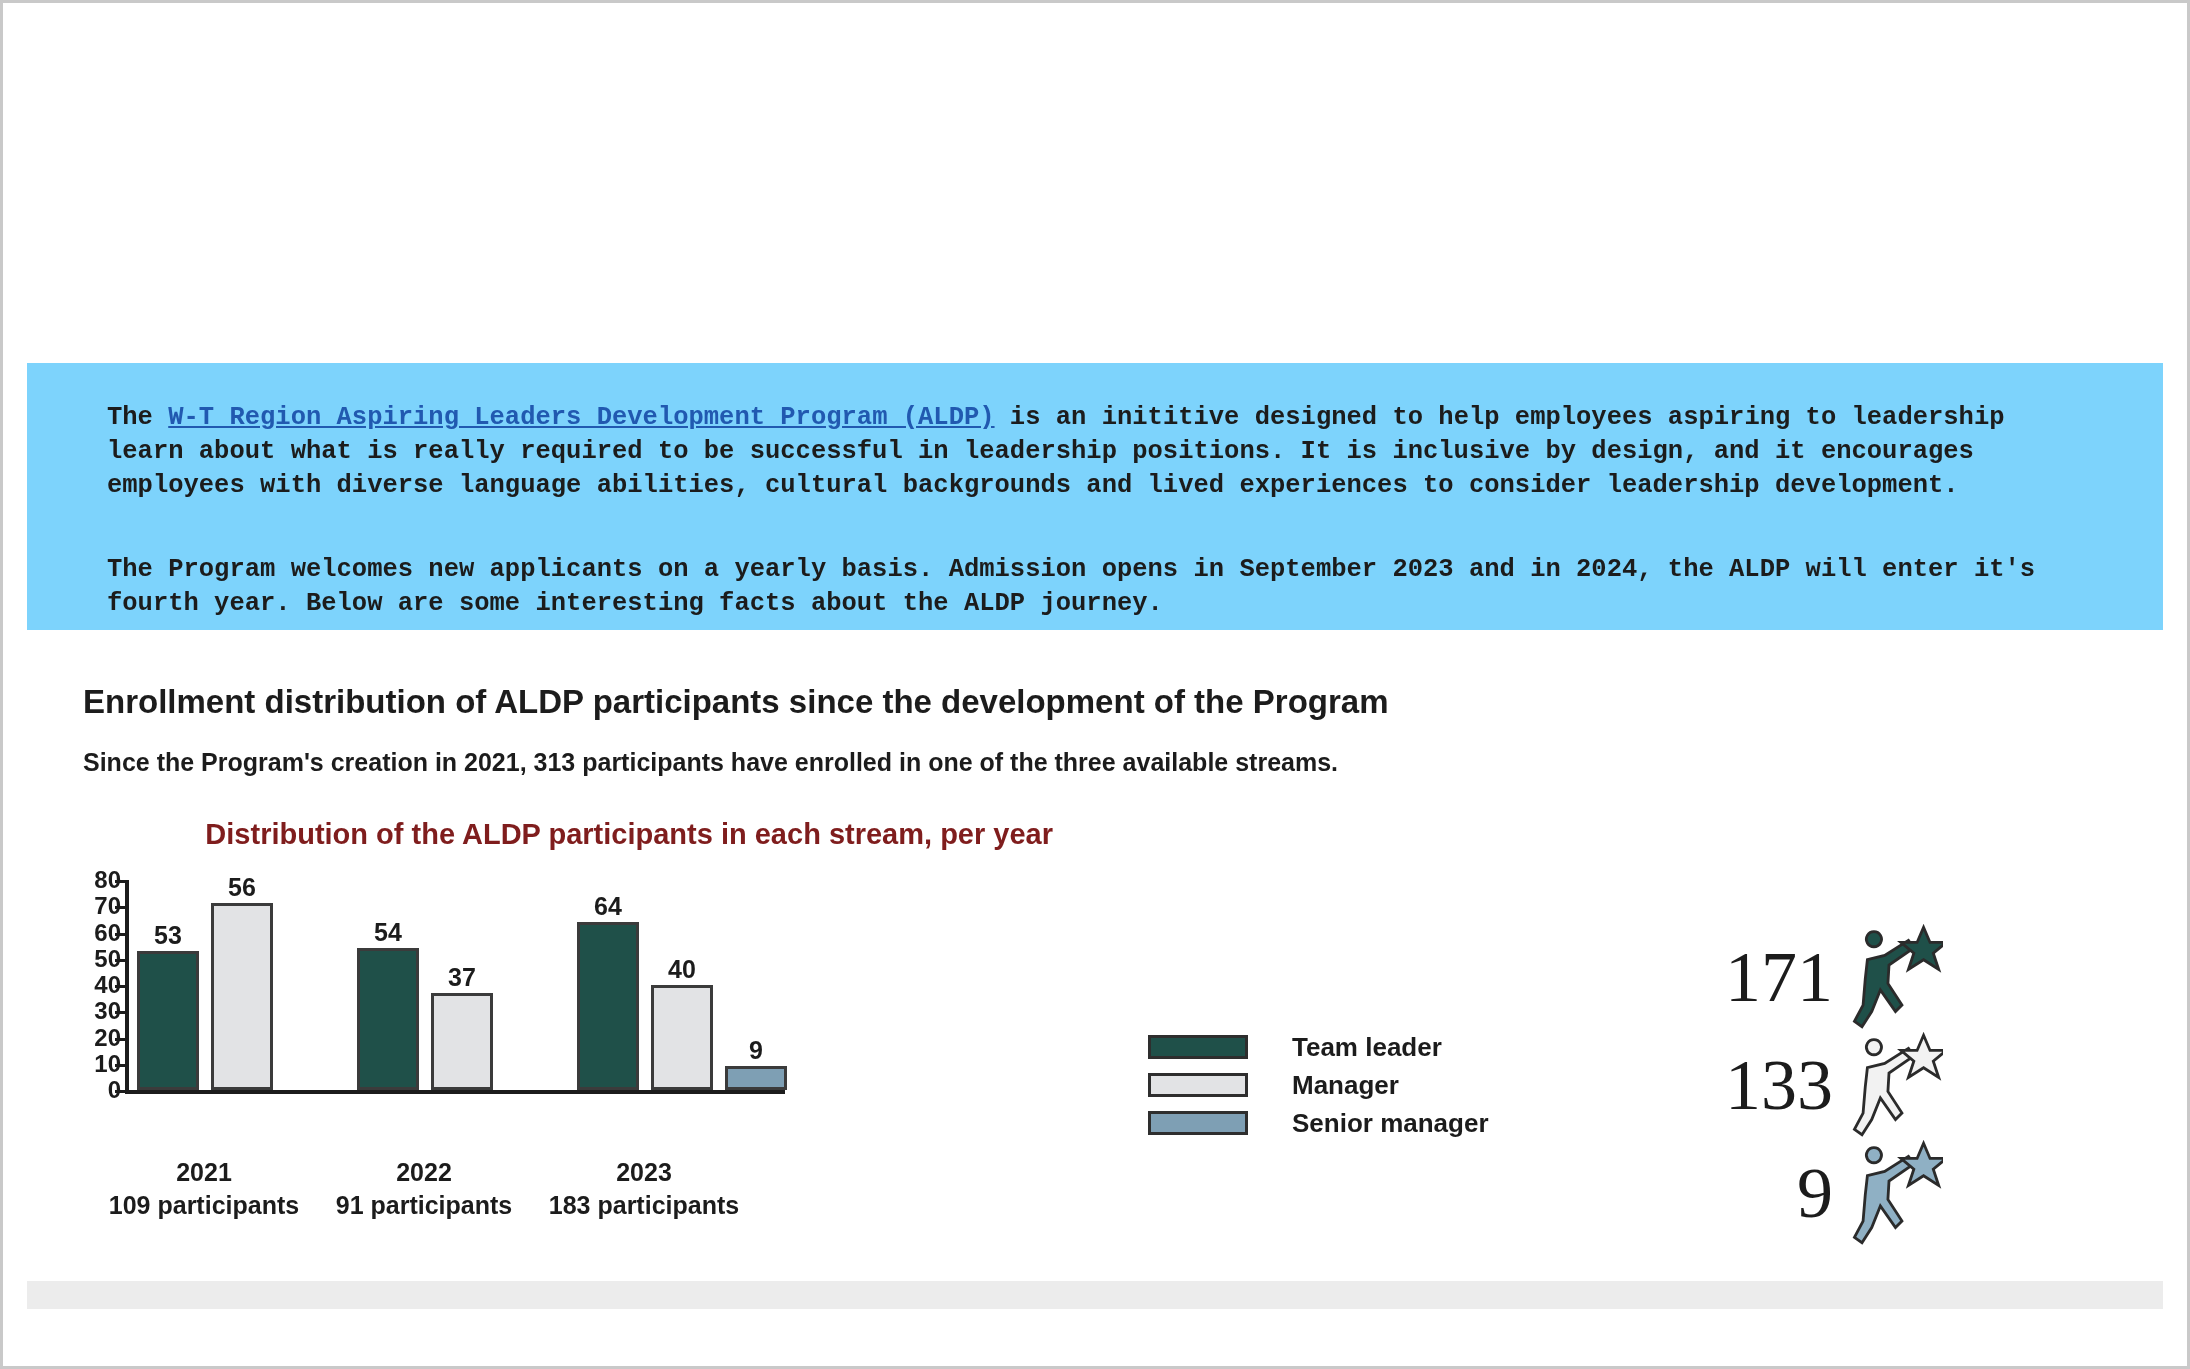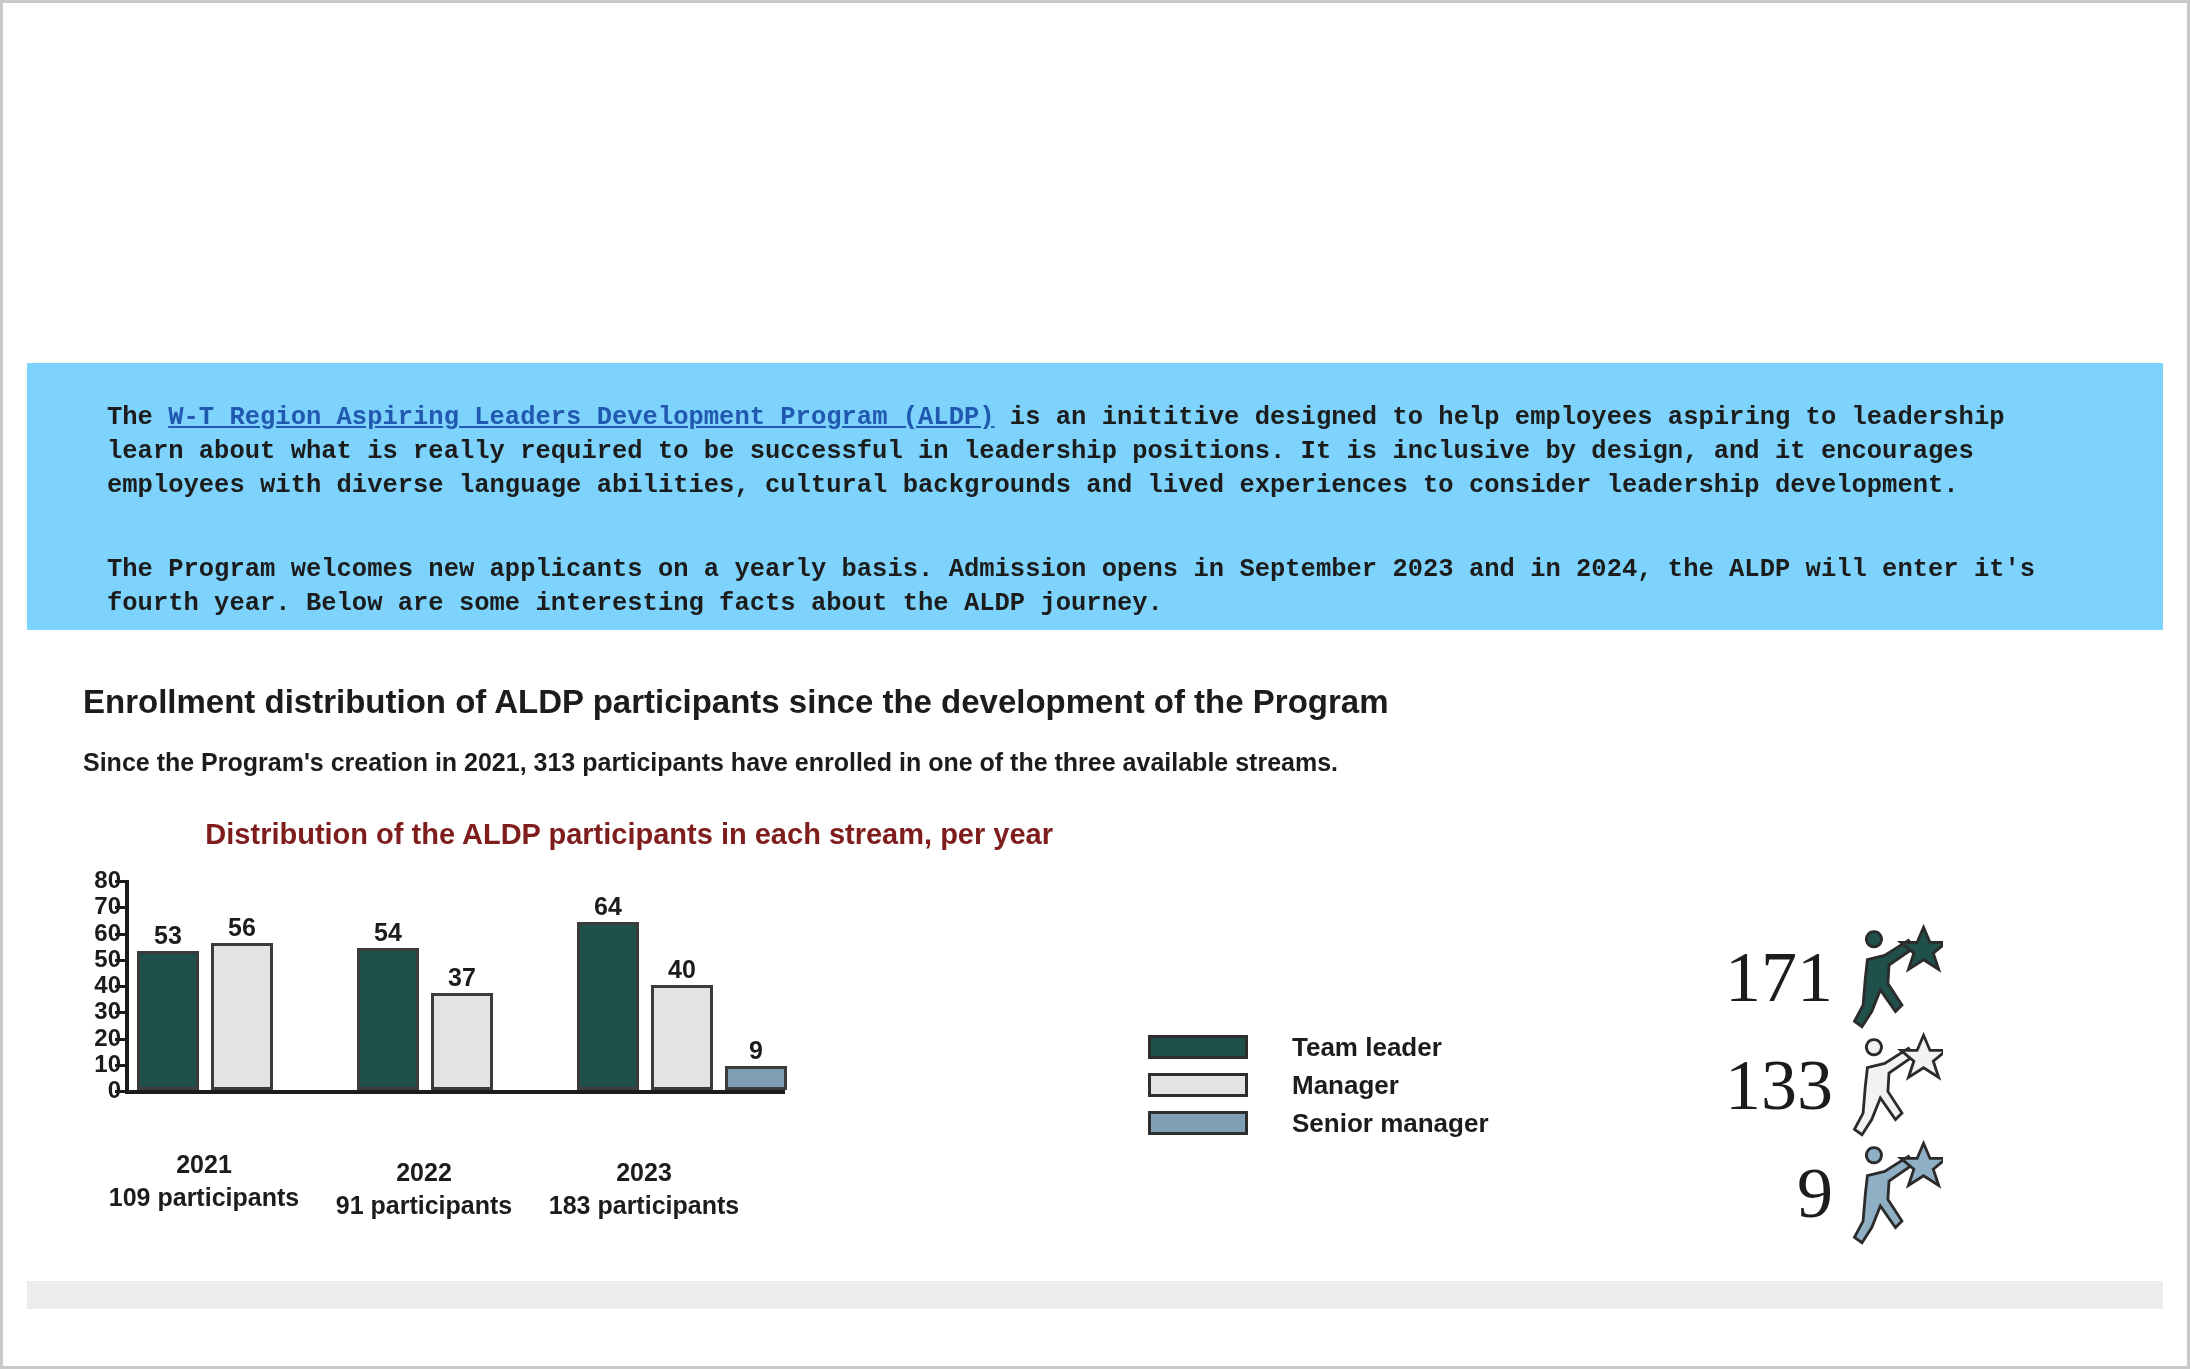--- a/index.html
+++ b/index.html
@@ -326,21 +326,21 @@
           <div class="tickmark" style="top: 183.75px;"></div>
           <div class="ytick" style="top: 198px;">0</div>
           <div class="tickmark" style="top: 210px;"></div>
         </div>
       <div class="axis-v"></div>
       <div class="axis-h"></div>
       <div class="bars" id="bars">
           <div class="bar teal" style="left: 8px; width: 62px; height: 139.125px;">
             <div class="bar-label">53</div>
           </div>
-          <div class="bar grey" style="left: 82px; width: 62px; height: 147px; padding-left: 20px;">
+          <div class="bar grey" style="left: 82px; width: 62px; height: 187px; padding-left: 20px;">
             <div class="bar-label">56</div>
           </div>
           <div class="bar teal" style="left: 228px; width: 62px; height: 141.75px;">
             <div class="bar-label">54</div>
           </div>
           <div class="bar grey" style="left: 302px; width: 62px; height: 97.125px;">
             <div class="bar-label">37</div>
           </div>
           <div class="bar teal" style="left: 448px; width: 62px; height: 168px;">
             <div class="bar-label">64</div>
@@ -348,21 +348,21 @@
           <div class="bar grey" style="left: 522px; width: 62px; height: 105px;">
             <div class="bar-label">40</div>
           </div>
           <div class="bar blue" style="left: 596px; width: 62px; height: 23.625px;">
             <div class="bar-label">9</div>
           </div>
         </div>
     </div>
 
     <div id="xlabels">
-        <div class="xgroup" style="left: 36px; top: 330px; width: 210px;">
+        <div class="xgroup" style="left: 36px; top: 338px; width: 210px;">
           <div>2021</div>
           <div>109 participants</div>
         </div>
         <div class="xgroup" style="left: 256px; top: 338px; width: 210px;">
           <div>2022</div>
           <div>91 participants</div>
         </div>
         <div class="xgroup" style="left: 476px; top: 338px; width: 210px;">
           <div>2023</div>
           <div>183 participants</div>

